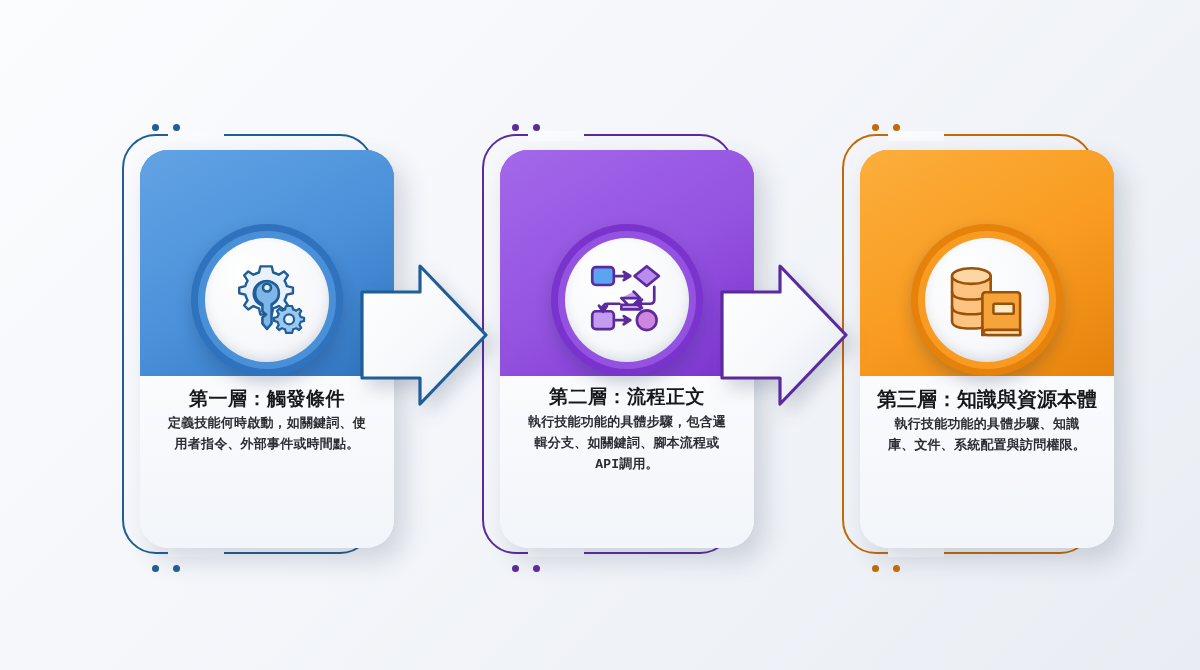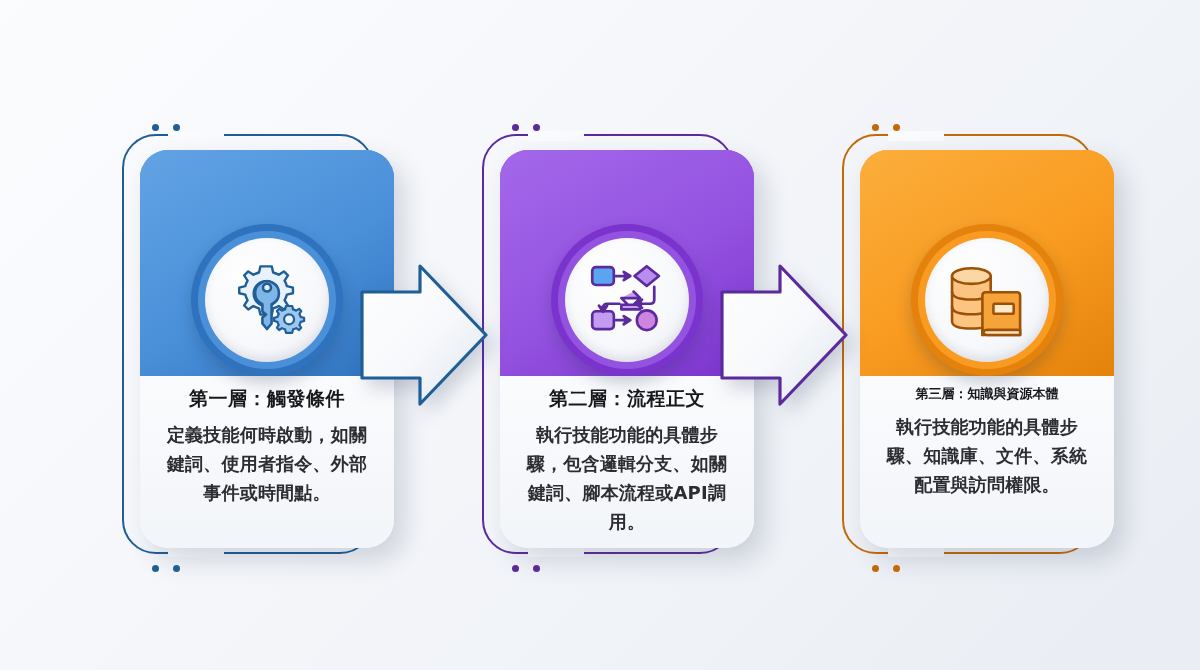--- a/index.html
+++ b/index.html
@@ -21,21 +21,21 @@
   }
 
   
   .card-group {
     position: absolute;
     top: 128px;
     width: 300px;
     height: 440px;
   }
   .card-group.g1 { left: 100px; }
-  .card-group.g2 { left: 460px; }
+  .card-group.g2 { left: 460px; font-family: Liberation Mono, monospace; }
   .card-group.g3 { left: 820px; }
 
   
   .outline-frame {
     position: absolute;
     left: 22px;
     top: 6px;
     width: 252px;
     height: 420px;
     border: 2.5px solid var(--line);
@@ -145,24 +145,24 @@
     box-sizing: border-box;
   }
   .card-title {
     font-size: 19px;
     font-weight: 700;
     color: #17181c;
     line-height: 1.3;
     letter-spacing: 0.5px;
     white-space: nowrap;
   }
-  .g3 .card-title { font-size: 13px; letter-spacing: 0px; }
+  .g3 .card-title { font-size: 20px; letter-spacing: 0px; }
   .card-desc {
-    margin-top: 9px;
-    font-size: 18px;
+    margin-top: 1px;
+    font-size: 13px;
     font-weight: 600;
     color: #2b2d33;
     line-height: 1.62;
     letter-spacing: 0.2px;
     padding: 0 14px;
   }
 
   
   .arrow {
     position: absolute;

